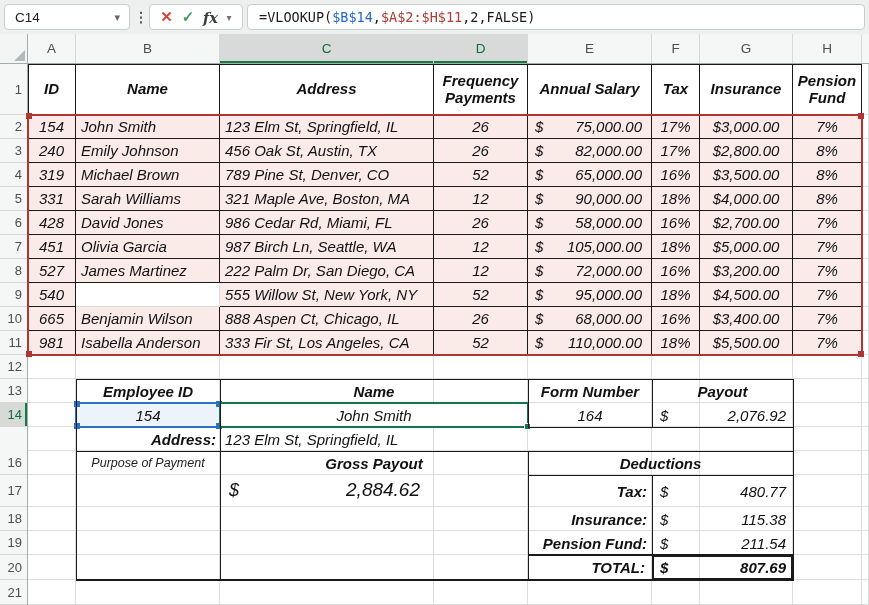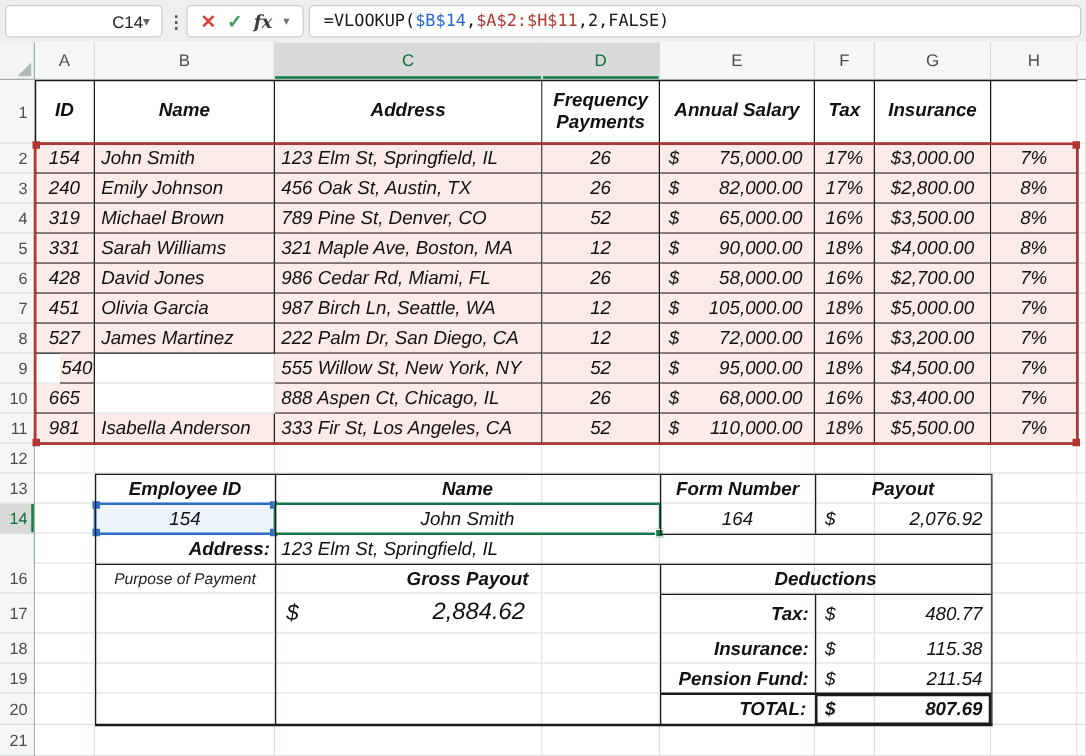--- a/index.html
+++ b/index.html
@@ -3,21 +3,21 @@
 <meta charset="utf-8">
 <style>
   * { margin:0; padding:0; box-sizing:border-box; }
   html,body { width:869px; height:605px; overflow:hidden; background:#fff;
               font-family:"Liberation Sans", sans-serif; }
   #app { position:relative; width:869px; height:605px; background:#fff; }
   .abs { position:absolute; }
 
   
   #topbar { left:0; top:0; width:869px; height:34px; background:#eef0ef; }
-  .fbox { background:#fff; border:1px solid #c9cdcc; border-radius:4px; top:4px; height:26px;text-align:right; }
+  .fbox { background:#fff; border:1px solid #c9cdcc; border-radius:4px; top:4px; height:26px; }
   #namebox { left:4px; width:126px; display:flex; align-items:center; }
   #namebox .nb-text { font-size:13.5px; color:#222; padding-left:10px; flex:1; }
   #namebox .chev { color:#5f6866; font-size:11px; padding-right:9px; }
   #dots { left:136px; top:4px; width:10px; height:26px; display:flex; align-items:center;
           justify-content:center; color:#5a5a5a; font-size:14px; font-weight:bold; letter-spacing:0; }
   #fxbox { left:149px; width:94px; display:flex; align-items:center; justify-content:space-around; padding:0 6px; }
   .icon-x { color:#d9433c; font-size:15px; font-weight:bold; }
   .icon-check { color:#3c9e58; font-size:15px; font-weight:bold; }
   .icon-fx { font-family:"DejaVu Serif", serif; font-style:italic; font-size:14.5px; color:#3a3f3e; font-weight:bold; }
   .icon-chev { color:#6b7270; font-size:10px; }
@@ -316,20 +316,21 @@
       <div class="gcell" style="left: 672px; top: 516px; width: 93px; height: 25px;"></div>
       <div class="gcell" style="left: 765px; top: 516px; width: 69px; height: 25px;"></div>
       <div class="gcell" style="left: 834px; top: 516px; width: 7px; height: 25px;"></div>
       <div class="tcell head" style="left: 0px; top: 0px; width: 48px; height: 51px; padding: 0px 3px;">ID</div>
       <div class="tcell head" style="left: 48px; top: 0px; width: 144px; height: 51px; padding: 0px 3px;">Name</div>
       <div class="tcell head" style="left: 192px; top: 0px; width: 214px; height: 51px; padding: 0px 3px;">Address</div>
       <div class="tcell head" style="left: 406px; top: 0px; width: 94px; height: 51px; padding: 0px 3px;">Frequency Payments</div>
       <div class="tcell head" style="left: 500px; top: 0px; width: 124px; height: 51px; padding: 0px 3px;">Annual Salary</div>
       <div class="tcell head" style="left: 624px; top: 0px; width: 48px; height: 51px; padding: 0px 3px;">Tax</div>
       <div class="tcell head" style="left: 672px; top: 0px; width: 93px; height: 51px; padding: 0px 3px;">Insurance</div>
+      <div class="tcell head" style="left: 765px; top: 0px; width: 69px; height: 51px; padding: 0px 3px;">Pension Fund</div>
       <div class="tcell data al-c" style="left: 0px; top: 51px; width: 48px; height: 24px;">154</div>
       <div class="tcell data al-l" style="left: 48px; top: 51px; width: 144px; height: 24px;">John Smith</div>
       <div class="tcell data al-l" style="left: 192px; top: 51px; width: 214px; height: 24px;">123 Elm St, Springfield, IL</div>
       <div class="tcell data al-c" style="left: 406px; top: 51px; width: 94px; height: 24px;">26</div>
       <div class="tcell data al-acc" style="left: 500px; top: 51px; width: 124px; height: 24px;">
         <span>$</span>
         <span>75,000.00</span>
       </div>
       <div class="tcell data al-c" style="left: 624px; top: 51px; width: 48px; height: 24px;">17%</div>
       <div class="tcell data al-c" style="left: 672px; top: 51px; width: 93px; height: 24px;">$3,000.00</div>
@@ -393,31 +394,32 @@
       <div class="tcell data al-l" style="left: 48px; top: 195px; width: 144px; height: 24px;">James Martinez</div>
       <div class="tcell data al-l" style="left: 192px; top: 195px; width: 214px; height: 24px;">222 Palm Dr, San Diego, CA</div>
       <div class="tcell data al-c" style="left: 406px; top: 195px; width: 94px; height: 24px;">12</div>
       <div class="tcell data al-acc" style="left: 500px; top: 195px; width: 124px; height: 24px;">
         <span>$</span>
         <span>72,000.00</span>
       </div>
       <div class="tcell data al-c" style="left: 624px; top: 195px; width: 48px; height: 24px;">16%</div>
       <div class="tcell data al-c" style="left: 672px; top: 195px; width: 93px; height: 24px;">$3,200.00</div>
       <div class="tcell data al-c" style="left: 765px; top: 195px; width: 69px; height: 24px;">7%</div>
-      <div class="tcell data al-c" style="left: 0px; top: 219px; width: 28px; height: 24px; margin-left: 20px;">540</div>
+      <div class="tcell data al-c" style="left: 0px; top: 219px; width: 48px; height: 24px;">540</div>
       <div class="tcell data al-l" style="left: 192px; top: 219px; width: 214px; height: 24px;">555 Willow St, New York, NY</div>
       <div class="tcell data al-c" style="left: 406px; top: 219px; width: 94px; height: 24px;">52</div>
       <div class="tcell data al-acc" style="left: 500px; top: 219px; width: 124px; height: 24px;">
         <span>$</span>
         <span>95,000.00</span>
       </div>
       <div class="tcell data al-c" style="left: 624px; top: 219px; width: 48px; height: 24px;">18%</div>
       <div class="tcell data al-c" style="left: 672px; top: 219px; width: 93px; height: 24px;">$4,500.00</div>
       <div class="tcell data al-c" style="left: 765px; top: 219px; width: 69px; height: 24px;">7%</div>
       <div class="tcell data al-c" style="left: 0px; top: 243px; width: 48px; height: 24px;">665</div>
+      <div class="tcell data al-l" style="left: 48px; top: 243px; width: 144px; height: 24px;">Benjamin Wilson</div>
       <div class="tcell data al-l" style="left: 192px; top: 243px; width: 214px; height: 24px;">888 Aspen Ct, Chicago, IL</div>
       <div class="tcell data al-c" style="left: 406px; top: 243px; width: 94px; height: 24px;">26</div>
       <div class="tcell data al-acc" style="left: 500px; top: 243px; width: 124px; height: 24px;">
         <span>$</span>
         <span>68,000.00</span>
       </div>
       <div class="tcell data al-c" style="left: 624px; top: 243px; width: 48px; height: 24px;">16%</div>
       <div class="tcell data al-c" style="left: 672px; top: 243px; width: 93px; height: 24px;">$3,400.00</div>
       <div class="tcell data al-c" style="left: 765px; top: 243px; width: 69px; height: 24px;">7%</div>
       <div class="tcell data al-c" style="left: 0px; top: 267px; width: 48px; height: 24px;">981</div>

